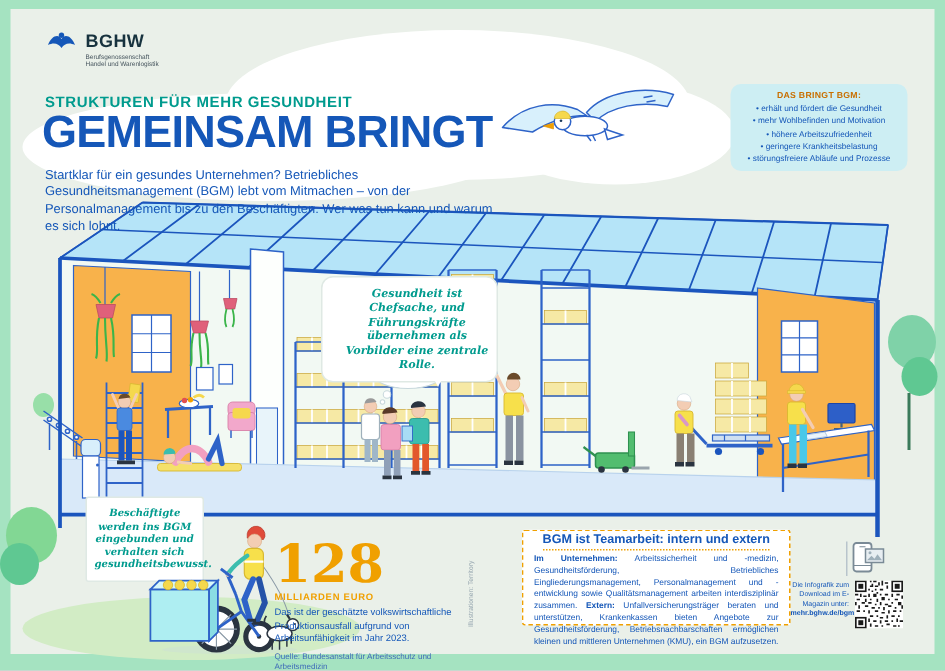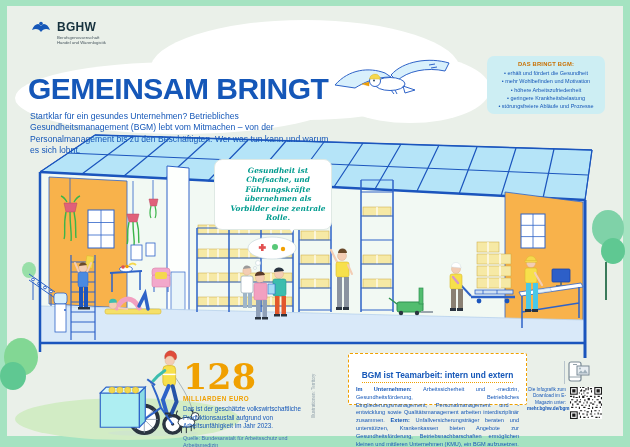--- a/index.html
+++ b/index.html
@@ -20,38 +20,38 @@
             padding:5px 4px 4px;box-sizing:border-box;text-align:center;}
   #benefits .bt{font-size:5.8px;font-weight:bold;color:#c96f00;letter-spacing:.2px;margin-bottom:2px;}
   #benefits ul{list-style:none;margin:0;padding:0;}
   #benefits li{font-size:5.5px;color:#1557b8;line-height:1.5;}
   #benefits li::before{content:"• ";color:#1557b8;}
   
   .bubble{position:absolute;background:#fff;border:1px solid #dfe9e4;color:#009b8e;
           font-family:"DejaVu Serif",serif;font-style:italic;font-weight:bold;text-align:center;
           padding:6px 5px;box-sizing:border-box;line-height:1.28;}
   .bubble::after{content:"";position:absolute;bottom:-9px;border:5px solid transparent;border-top:10px solid #fff;}
-  #bubble-leadership{left:214px;top:159px;width:118px;font-size:7.4px;border-radius:8px;padding-left:15px;}
+  #bubble-leadership{left:214px;top:184px;width:118px;font-size:7.4px;border-radius:8px;padding-left:15px;}
   #bubble-leadership::after{left:62%;}
   #bubble-prevention{left:445px;top:166px;width:101px;font-size:7.4px;border-radius:8px;}
   #bubble-prevention::after{left:16%;}
   #bubble-participation{left:57px;top:331px;width:79px;font-size:6.7px;border-radius:2px;}
   #bubble-participation::after{left:72%;}
   
   #stat{position:absolute;left:183px;top:360px;width:128px;text-align:left;color:#1557b8;}
   #stat .num{font-family:"DejaVu Serif",serif;font-weight:bold;font-size:35px;line-height:.95;color:#f0a000;}
   #stat .unit{font-size:6.3px;font-weight:bold;color:#f0a000;letter-spacing:.5px;margin-top:2px;}
   #stat .desc{font-size:6.3px;line-height:1.35;margin-top:3px;}
   #stat .src{font-size:5.4px;line-height:1.3;margin-top:4px;color:#3f6cb8;}
   
   #credit{position:absolute;left:311px;top:418px;width:70px;font-size:4.5px;color:#93a3ad;
           transform:rotate(-90deg);transform-origin:left top;}
   
-  #teambox{position:absolute;left:348px;top:353px;width:179px;height:52px;background:#fff;
-           border:1px dashed #f0a000;border-radius:2px;padding:16px 7px;box-sizing:border-box;}
+  #teambox{position:absolute;left:348px;top:353px;width:179px;height:64px;background:#fff;
+           border:1px dashed #f0a000;border-radius:2px;padding:0 7px;box-sizing:border-box;}
   #teambox .tt{font-size:8.4px;font-weight:bold;color:#1557b8;text-align:center;}
   #teambox .sep{border-bottom:1px dotted #f0a000;margin:2px 6px 3px;}
   #teambox .body{font-size:5.6px;line-height:1.4;color:#1557b8;text-align:justify;}
   #teambox .tb-label{font-weight:bold;}
   
   #dl-text{position:absolute;left:527px;top:387px;width:39px;font-size:4.7px;line-height:1.35;
            color:#1557b8;text-align:right;}
   #dl-text b{display:inline;}
   #dl-line{position:absolute;left:564px;top:361px;width:1px;height:23px;background:#b8c4cc;}
   #qr{position:absolute;left:570px;top:387px;}
@@ -320,20 +320,21 @@
       <circle cx="11" cy="3.5" r="1.8" fill="#1557b8"></circle>
     </svg>
     <div id="logo-texts">
       <div class="nm">BGHW</div>
       <div class="sub">
         <div>Berufsgenossenschaft</div>
         <div>Handel und Warenlogistik</div>
       </div>
     </div>
   </div>
+  <div id="kicker">STRUKTUREN FÜR MEHR GESUNDHEIT</div>
   <div id="title">GEMEINSAM BRINGT</div>
   <div id="intro">Startklar für ein gesundes Unternehmen? Betriebliches Gesundheitsmanagement (BGM) lebt vom Mitmachen – von der Personalmanagement bis zu den Beschäftigten. Wer was tun kann und warum es sich lohnt.</div>
 
   <div id="benefits">
     <div class="bt">DAS BRINGT BGM:</div>
     <ul>
       <li>erhält und fördert die Gesundheit</li>
       <li>mehr Wohlbefinden und Motivation</li>
       <li>höhere Arbeitszufriedenheit</li>
       <li>geringere Krankheitsbelastung</li>
@@ -347,20 +348,21 @@
     <ellipse cx="57" cy="27" rx="15" ry="6.5" fill="#fff" stroke="#2e63c8" stroke-width="1"></ellipse>
     <path d="M70,29 L82,33 L72,36 Z" fill="#fff" stroke="#2e63c8" stroke-width="1"></path>
     <circle cx="42" cy="24" r="5.5" fill="#fff" stroke="#2e63c8" stroke-width="1"></circle>
     <path d="M36.5,22 a5.5,5.5 0 0 1 10,-2.5 l1,2.5 z" fill="#f5d84d" stroke="#d8b830" stroke-width="0.5"></path>
     <path d="M36,25 L29,27 L36,29 Z" fill="#f2a000" stroke="#d88a00" stroke-width="0.4"></path>
     <circle cx="41" cy="23.5" r="0.9" fill="#1a3a5c"></circle>
     <path d="M96,8 l6,-1 M98,11 l6,-1 M58,33 l3,4 M62,33 l2,4" stroke="#2e63c8" stroke-width="1" fill="none"></path>
   </svg>
 
   <div class="bubble" id="bubble-leadership">Gesundheit ist Chefsache, und Führungskräfte übernehmen als Vorbilder eine zentrale Rolle.</div>
+  <div class="bubble" id="bubble-participation">Beschäftigte werden ins BGM eingebunden und verhalten sich gesundheitsbewusst.</div>
 
   <svg class="abs" style="left:95px;top:347px;" width="125" height="90" viewBox="0 0 125 92">
     <ellipse cx="58" cy="88" rx="46" ry="3" fill="#cfe6cd"></ellipse>
     <circle cx="49" cy="74" r="14" fill="#fff" stroke="#2a3440" stroke-width="4"></circle>
     <path d="M49,60V88 M35,74H63 M39,64 L59,84 M59,64 L39,84" stroke="#8a99a6" stroke-width="0.8"></path>
     <circle cx="49" cy="74" r="2" fill="#2a3440"></circle>
     <circle cx="78" cy="79" r="9" fill="#fff" stroke="#2a3440" stroke-width="3.5"></circle>
     <circle cx="78" cy="79" r="1.5" fill="#2a3440"></circle>
     <path d="M49,74 L66,62 L78,79 M66,62 L62,50 M56,36 L62,50" stroke="#2e63c8" stroke-width="2" fill="none"></path>
     <polygon points="4,47 44,47 44,82 4,82" fill="#aeeef2" stroke="#2e63c8" stroke-width="1.2"></polygon>

